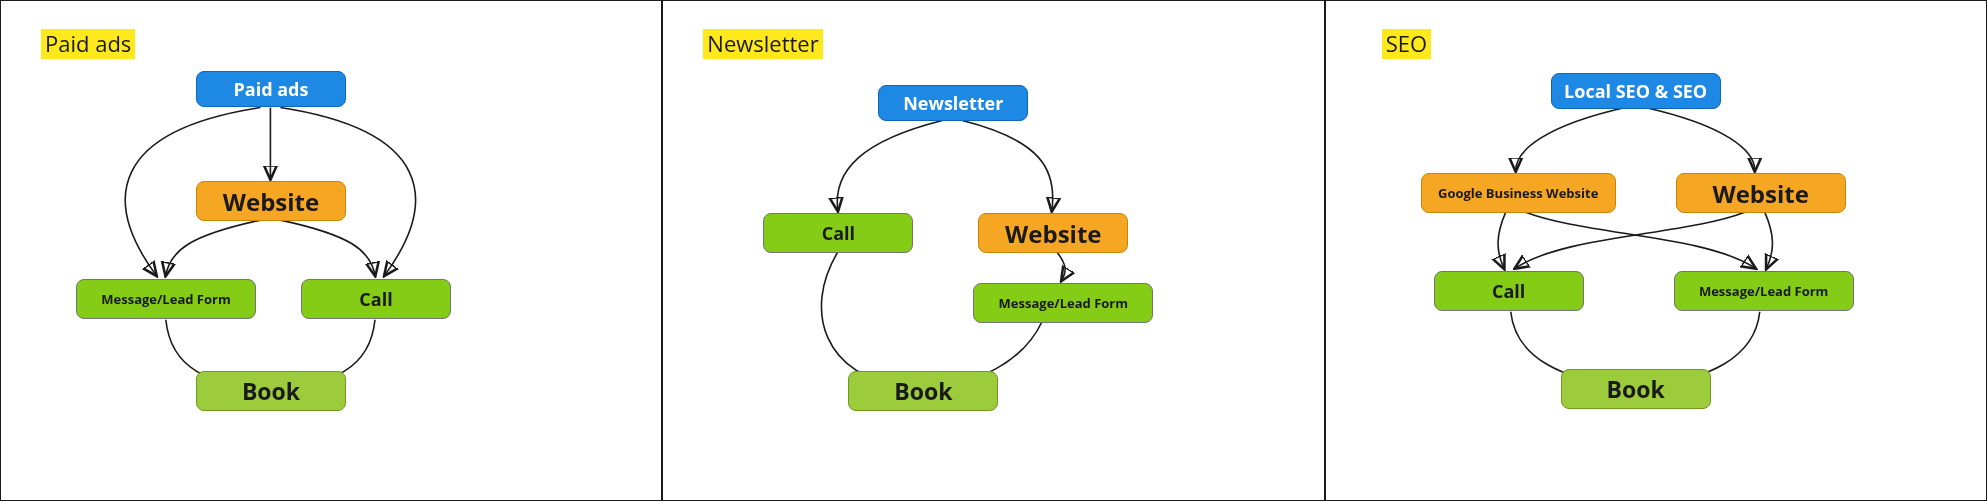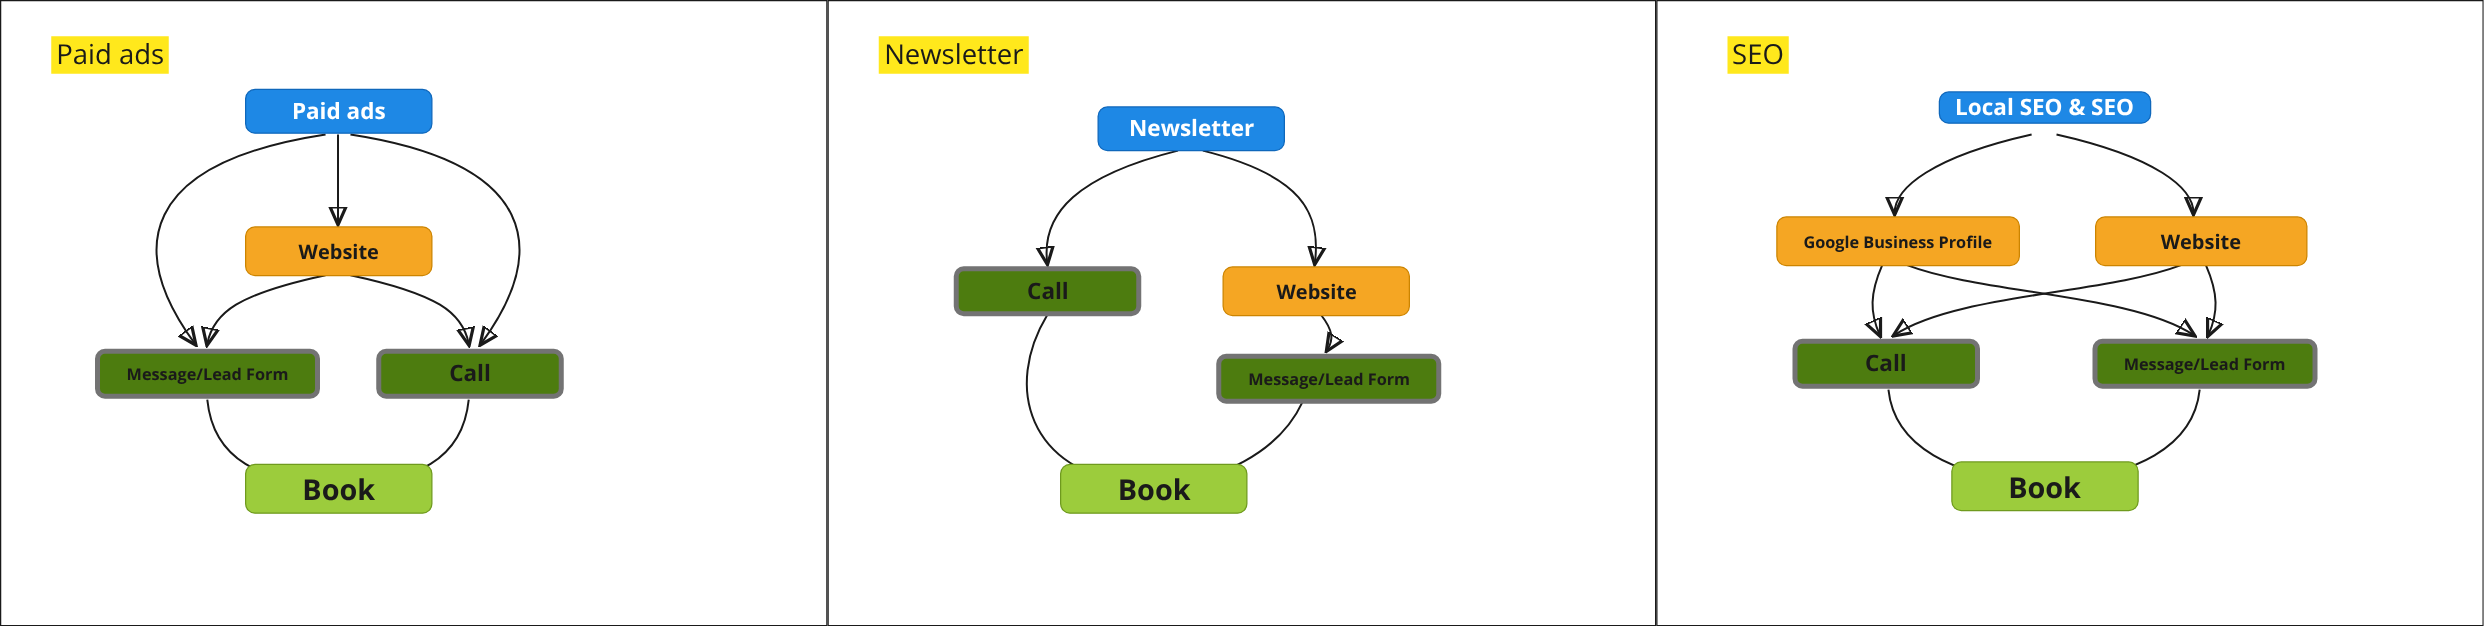--- a/index.html
+++ b/index.html
@@ -1,22 +1,22 @@
 <!DOCTYPE html>
 <html><head>
 <meta charset="utf-8">
 <style>
   html,body{margin:0;padding:0;background:#fff;font-family:"Open Sans","Segoe UI",Arial,sans-serif}
   .wrap{display:flex;width:1987px;height:501px;box-sizing:border-box}
   .panel{position:relative;flex:1;border:1px solid #1a1a1a;box-sizing:border-box}
   .title{position:absolute;top:28px;background:#ffe81c;color:#1a1a1a;font-size:22px;font-weight:400;padding:0 4px;line-height:1.35}
   .node{position:absolute;border-radius:8px;display:flex;align-items:center;justify-content:center;font-weight:700;box-sizing:border-box}
   .n-blue{background:#1e88e5;border:1px solid #0f67bb;color:#fff;font-size:18px}
-  .n-orange{background:#f5a623;border:1px solid #cc8400;color:#1a1a1a;font-size:16px}
-  .n-yellow{background:#4d7c0f;border:4px solid #737373;color:#1a1a1a}
+  .n-orange{background:#f5a623;border:1px solid #cc8400;color:#1a1a1a;font-size:24px}
+  .n-yellow{background:#84cc16;border:1px solid #737373;color:#1a1a1a}
   .n-green{background:#9ccc3c;border:1px solid #6f9a1e;color:#1a1a1a;font-size:23px}
   .small{font-size:13px;font-weight:700}
   svg.edges{position:absolute;inset:0;width:100%;height:100%;pointer-events:none}
   svg path{fill:none;stroke:#1a1a1a;stroke-width:1.6}
 </style>
 </head>
 <body>
 
 <div class="wrap">
 
@@ -94,21 +94,21 @@
       <path d="M200,212 C260,235 380,235 430,268" marker-end="url(#a3)"></path>
 
       <path d="M440,212 C450,235 450,250 442,268" marker-end="url(#a3)"></path>
 
       <path d="M420,212 C360,235 240,235 190,268" marker-end="url(#a3)"></path>
 
       <path d="M185,312 C190,360 240,380 295,386" marker-end="url(#a3)"></path>
 
       <path d="M435,312 C430,360 380,380 325,386" marker-end="url(#a3)"></path>
     </svg>
-    <div class="node n-blue" style="left:225px;top:72px;width:170px;height:26px">Local SEO &amp; SEO</div>
-    <div class="node n-orange small" style="left:95px;top:172px;width:195px;height:40px">Google Business Profile</div>
+    <div class="node n-blue" style="left:225px;top:72px;width:170px;height:36px">Local SEO &amp; SEO</div>
+    <div class="node n-orange small" style="left:95px;top:172px;width:195px;height:40px">Google Business Website</div>
     <div class="node n-orange" style="left:350px;top:172px;width:170px;height:40px">Website</div>
     <div class="node n-yellow" style="left:108px;top:270px;width:150px;height:40px;font-size:18px">Call</div>
     <div class="node n-yellow small" style="left:348px;top:270px;width:180px;height:40px">Message/Lead Form</div>
     <div class="node n-green" style="left:235px;top:368px;width:150px;height:40px">Book</div>
   </div>
 
 </div>
 
 </body></html>

